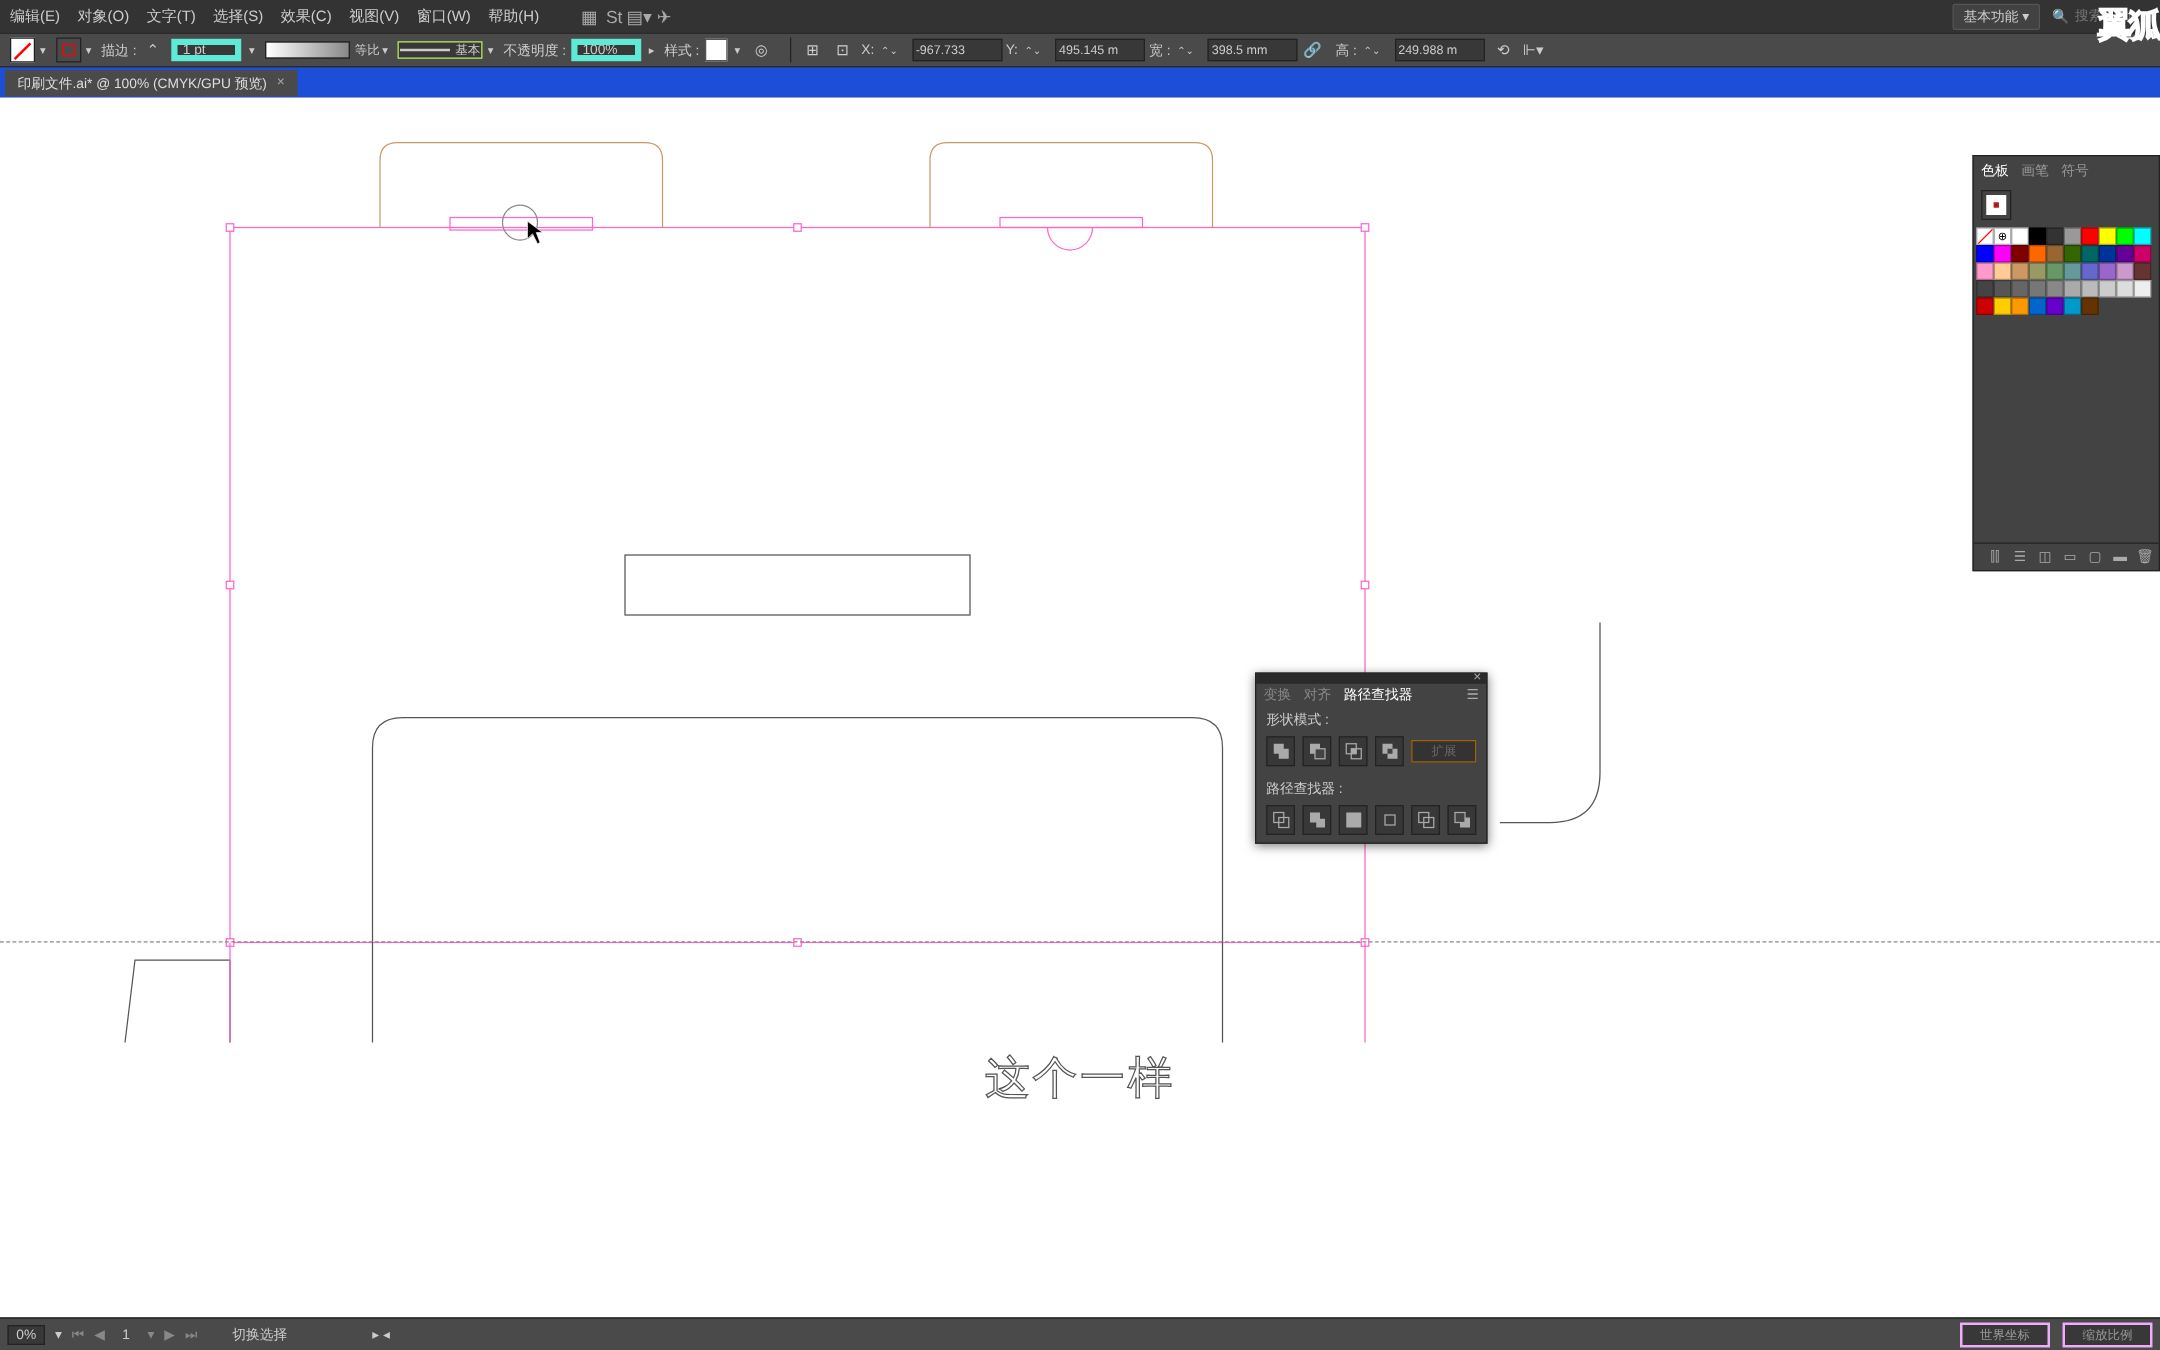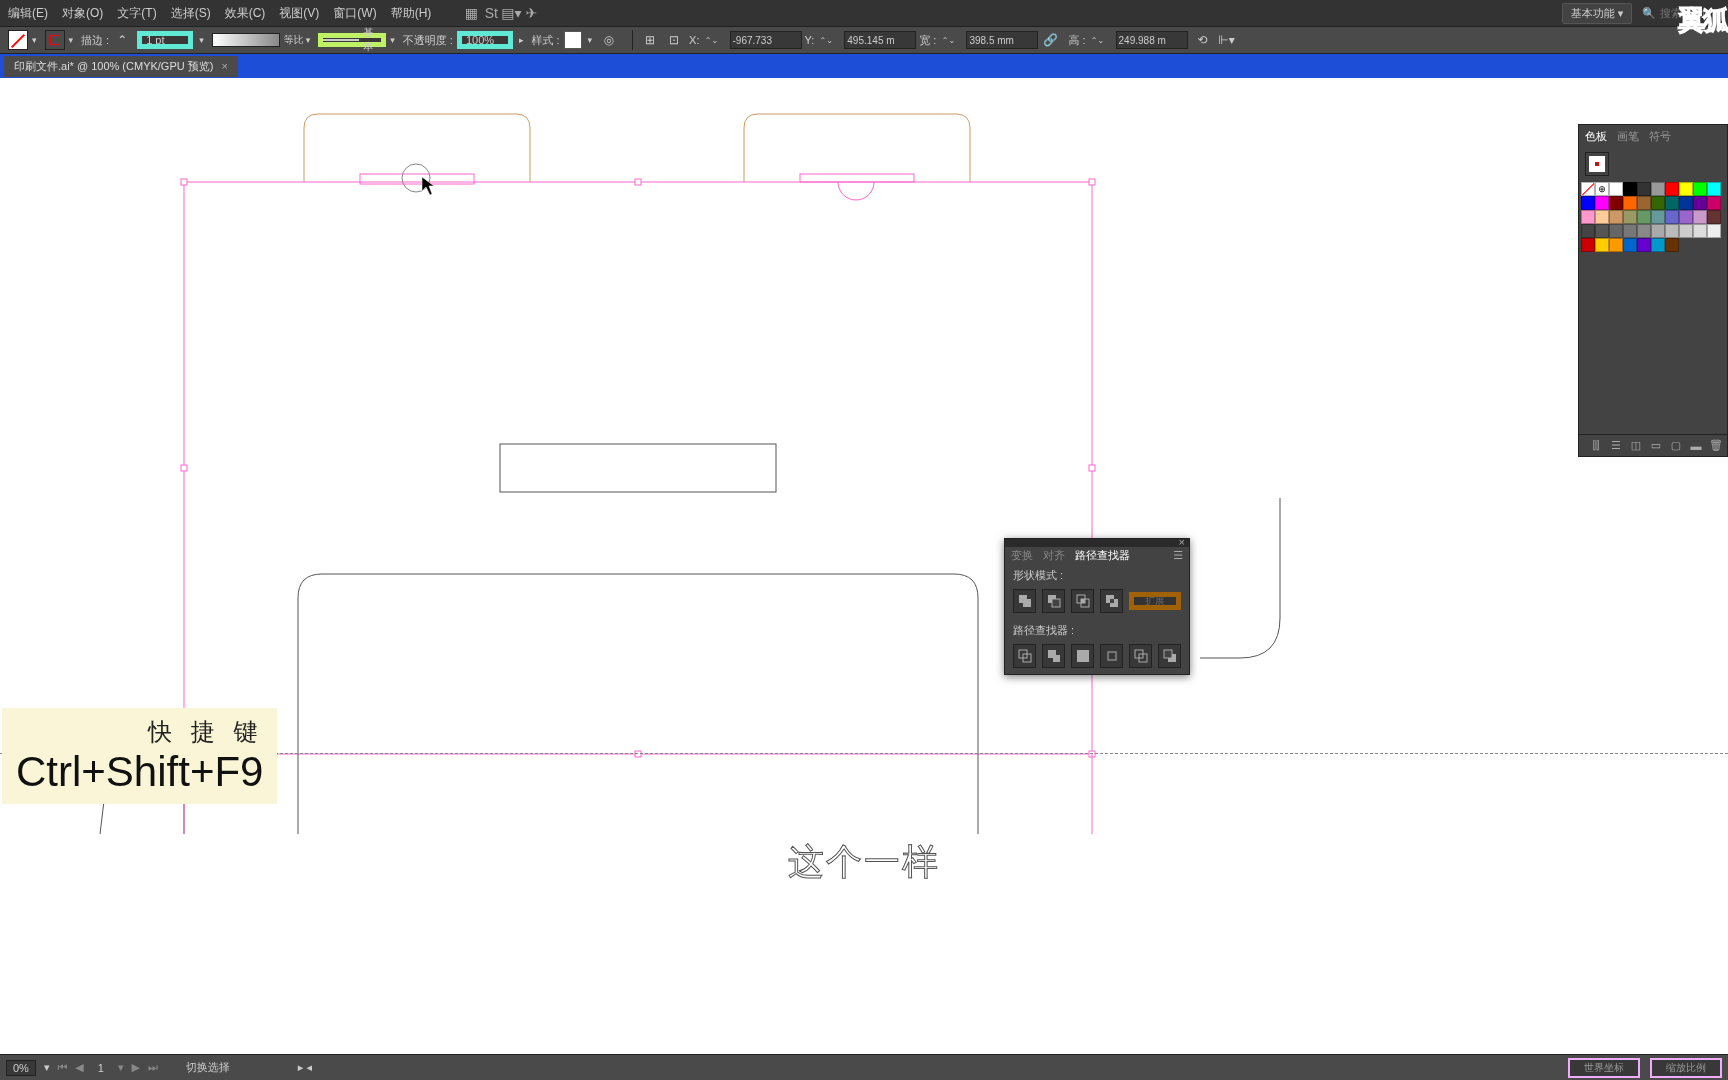--- a/index.html
+++ b/index.html
@@ -20,21 +20,21 @@
 .control-bar { height: 28px; background: #4a4a4a; display: flex; align-items: center; padding: 0 8px; color: #cccccc; font-size: 11px; border-top:1px solid #222; border-bottom:1px solid #222; }
 .ctrl-swatch { width:20px; height:20px; border:1px solid #222; margin-right:4px; position:relative; }
 .ctrl-swatch.nofill { background:white; }
 .ctrl-swatch.nofill::after { content:''; position:absolute; width:100%; height:2px; background:red; top:50%; left:0; transform:rotate(-45deg); }
 .ctrl-swatch.redbox { background:#4a4a4a; }
 .ctrl-swatch.redbox::after { content:''; position:absolute; inset:4px; border:1px solid red; }
 .ctrl-dd { font-size:9px; margin-right:8px; color:#ccc; }
 .ctrl-label { margin-right:4px; }
 .ctrl-input { background:#383838; border:5px solid #5eead4; color:#ccc; width:56px; height:18px; padding:0 4px; font-size:11px; margin-right:6px; }
 .ctrl-stroke-sample { width:68px; height:14px; border:1px solid #222; background:linear-gradient(to right,#fff 0%, #888 100%); margin-right:4px; }
-.ctrl-stroke-basic { width:68px; height:14px; border:5px solid #bef264; display:flex; align-items:center; justify-content:center; font-size:10px; background:#383838; margin-right:4px; }
+.ctrl-stroke-basic { width:68px; height:14px; border:1px solid #bef264; display:flex; align-items:center; justify-content:center; font-size:10px; background:#383838; margin-right:4px; }
 .ctrl-style-sw { width:18px; height:18px; background:#fff; border:1px solid #555; margin-right:6px; }
 .ctrl-sep { width:1px; height:20px; background:#222; margin:0 8px; }
 .ctrl-icon { width:18px; height:18px; display:flex; align-items:center; justify-content:center; color:#ccc; margin-right:6px; font-size:12px; }
 .xy-group { display:flex; align-items:center; gap:3px; }
 .xy-group .lbl { font-size:11px; }
 .xy-group input { background:#383838; border:1px solid #222; color:#ccc; width:72px; height:18px; padding:0 2px; font-size:10px; }
 
 
 .doc-tabs { height:24px; background:#1d4ed8; display:flex; align-items:center; padding-left:4px; }
 .doc-tab { background:#4a4a4a; padding:3px 10px; color:#ddd; font-size:11px; display:flex; align-items:center; gap:8px; }
@@ -73,21 +73,21 @@
 .panel-pathfinder { position:absolute; left:1004px; top:538px; width:186px; background:#434343; border:1px solid #222; box-shadow:0 2px 8px rgba(0,0,0,0.5); }
 .pf-dragbar { height:8px; background:#2a2a2a; position:relative; }
 .pf-dragbar::after { content:'×'; position:absolute; right:4px; top:-3px; color:#aaa; font-size:11px; }
 .pf-tabs { display:flex; padding:1px 6px; gap:10px; font-size:11px; color:#888; align-items:center; }
 .pf-tabs .active { color:#fff; }
 .pf-tabs .menu { margin-left:auto; color:#aaa; }
 .pf-section-label { font-size:11px; color:#ccc; padding:4px 8px; }
 .pf-row { display:flex; padding:2px 8px 6px; gap:6px; align-items:center; }
 .pf-btn { width:24px; height:24px; background:#383838; border:1px solid #222; display:flex; align-items:center; justify-content:center; }
 .pf-btn svg { width:16px; height:16px; }
-.pf-expand { width:54px; height:18px; background:#333; font-size:10px; color:#666; display:flex; align-items:center; justify-content:center; border:5px solid #a16207; }
+.pf-expand { width:54px; height:18px; background:#333; font-size:10px; color:#666; display:flex; align-items:center; justify-content:center; border:1px solid #a16207; }
 
 
 .status-bar { position:absolute; bottom:0; left:0; right:0; height:26px; background:#4a4a4a; display:flex; align-items:center; padding:0 6px; color:#ccc; font-size:11px; gap:8px; border-top:1px solid #222; }
 .status-bar .zoom { background:#383838; border:1px solid #222; padding:1px 6px; }
 .status-bar .nav-btn { color:#888; cursor:pointer; }
 .status-bar .info { margin-left:20px; }
 .status-bar .right { margin-left:auto; display:flex; gap:10px; }
 .status-bar .right-box { background:#383838; border:2px solid #f0abfc; padding:1px 14px; font-size:10px; color:#999; }
 
 
@@ -203,24 +203,20 @@
     <line x1="184" y1="676" x2="184" y2="756" stroke="#ff66cc"></line>
     <line x1="1092" y1="676" x2="1092" y2="756" stroke="#ff66cc"></line>
 
     <circle cx="416" cy="100" r="14" fill="none" stroke="#888" stroke-width="1"></circle>
     <path d="M 422 99 L 422 113 L 426 109 L 430 117 L 432 116 L 429 108 L 434 108 Z" fill="#000" stroke="#fff" stroke-width="0.5"></path>
 
     <path d="M 1280 420 L 1280 540 Q 1280 580 1240 580 L 1200 580" fill="none" stroke="#555" stroke-width="1"></path>
   </svg>
   <div class="dashed-h" style="top:675px;"></div>
 
-  <div class="shortcut-box">
-    <div class="t1">快 捷 键</div>
-    <div class="t2">Ctrl+Shift+F9</div>
-  </div>
 
   <div class="subtitle">这个一样</div>
 </div>
 
 <div class="panel-swatches">
   <div class="panel-tabs">
     <span class="active">色板</span>
     <span>画笔</span>
     <span>符号</span>
   </div>

